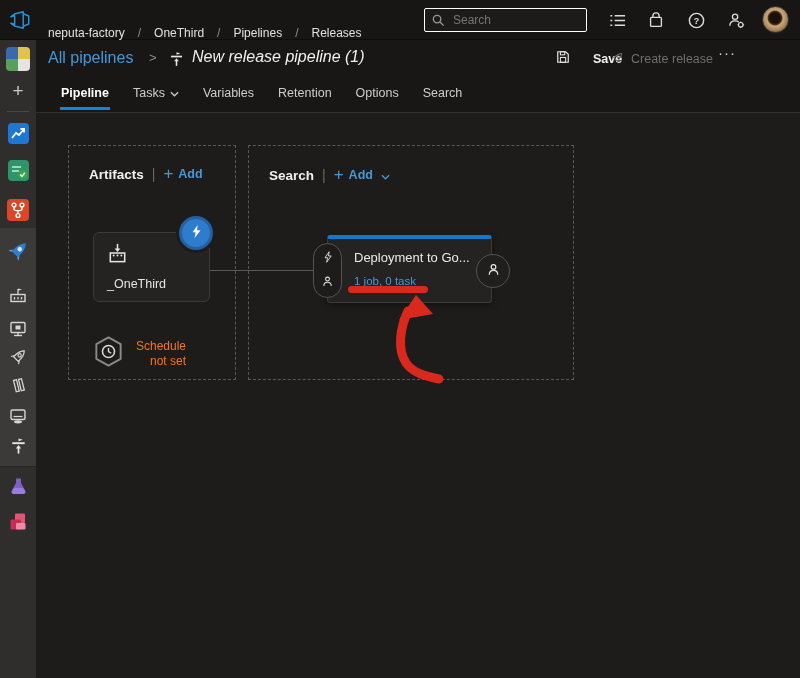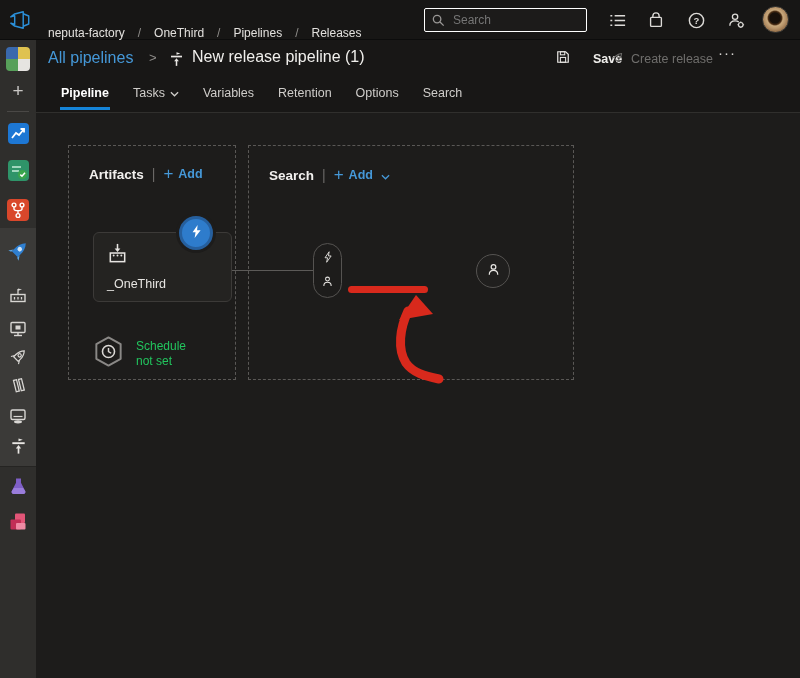--- a/index.html
+++ b/index.html
@@ -41,21 +41,21 @@
   .sb-highlight { position:absolute; left:0; top:188px; width:36px; height:238px; background:#3b3a38; }
   .sb-highlight-edge { position:absolute; left:0; top:426px; width:36px; height:1px; background:#252422; }
   .colored-sq { width:21px; height:21px; border-radius:4px; position:relative; }
 
   
   .header { position:absolute; left:36px; top:40px; width:764px; height:73px;
     background:#181716; border-bottom:1px solid #302f2d; z-index:4; }
   .back-link { position:absolute; left:12px; top:9px; font-size:16px; color:#4598d8; cursor:pointer; }
   .hdr-sep { position:absolute; left:113px; top:10px; font-size:13px; color:#8f8d8a; }
   .hdr-release-icon { position:absolute; left:132px; top:11px; }
-  .page-title { position:absolute; left:156px; top:8px; font-size:16px; color:#f0efec; }
+  .page-title { position:absolute; left:156px; top:8px; font-size:16px; color:#f0efec;font-style:italic; }
   .save-btn { position:absolute; left:520px; top:10px; display:flex; align-items:center; gap:23px;
     color:#f0efec; font-size:12.5px; font-weight:bold; cursor:pointer; }
   .create-btn { position:absolute; left:574px; top:10px; display:flex; align-items:center; gap:6px;
     color:#6f6e6c; font-size:12.5px; cursor:pointer; }
   .more-btn { position:absolute; left:682px; top:4px; color:#d6d4d1; font-size:15px;
     letter-spacing:1px; cursor:pointer; }
 
   
   .tabs { position:absolute; left:24px; top:38px; height:35px; display:flex; gap:22px; align-items:stretch; }
   .tab { display:flex; align-items:center; gap:5px; color:#cfcdca; font-size:12.5px;
@@ -67,30 +67,30 @@
   .panel { position:absolute; border:1px dashed #5a5856; }
   .panel-artifacts { left:32px; top:32px; width:168px; height:235px;text-align:right; }
   .panel-stages   { left:212px; top:32px; width:326px; height:235px; }
   .panel-hd { position:absolute; left:20px; top:20px; display:flex; align-items:center; gap:8px; }
   .panel-title { color:#f2f0ee; font-size:13.5px; font-weight:bold; }
   .panel-pipe { color:#6a6866; font-size:14px; }
   .add-btn { display:flex; align-items:center; gap:5px; cursor:pointer; }
   .add-plus { color:#4598d8; font-size:17px; font-weight:300; line-height:14px; }
   .add-label { color:#4598d8; font-size:12.5px; font-weight:bold; }
 
-  .artifact-card { position:absolute; left:57px; top:119px; width:139px; height:70px;
+  .artifact-card { position:absolute; left:57px; top:119px; width:117px; height:70px;
     background:#242321; border:1px solid #3c3a38; border-radius:6px; cursor:pointer; }
   .artifact-name { position:absolute; left:13px; top:44px; color:#e6e4e1; font-size:12.5px; }
   .artifact-glyph { position:absolute; left:12px; top:9px; }
   .cd-badge { position:absolute; left:143px; top:103px; width:34px; height:34px; border-radius:50%;
     background:#2e7ccc; border:3px solid #265f9d; box-shadow:0 0 0 3px #1d1c1b;
     display:flex; align-items:center; justify-content:center; cursor:pointer; z-index:3; }
 
   .schedule { position:absolute; left:55px; top:221px; display:flex; gap:10px; align-items:center; cursor:pointer; }
-  .schedule-text { color:#22c55e; font-size:12px; line-height:15px; }
+  .schedule-text { color:#f97316; font-size:12px; line-height:15px;text-align:right; }
 
   .connector { position:absolute; left:174px; top:157px; width:104px; height:1px; background:#5c5a58; }
 
   .stage-card { position:absolute; left:291px; top:122px; width:165px; height:68px;
     background:#242321; border:1px solid #3c3a38; border-top:4px solid #1678c8;
     border-radius:3px; cursor:pointer; box-shadow:0 2px 6px rgba(0,0,0,0.4); }
   .stage-title { position:absolute; left:26px; top:11px; width:128px; color:#eceae8; font-size:13px;
     white-space:nowrap; overflow:hidden; }
   .stage-sub { position:absolute; left:26px; top:36px; color:#4598d8; font-size:11.5px; cursor:pointer; }
   .pre-pill { position:absolute; left:277px; top:130px; width:29px; height:55px; background:#1d1c1b;
@@ -446,20 +446,24 @@
         <circle cx="18" cy="18" r="6.2" fill="none" stroke="#dad8d5" stroke-width="1.6"></circle>
         <polyline points="18,14.5 18,18 20.8,19.8" fill="none" stroke="#dad8d5" stroke-width="1.5"></polyline>
       </svg>
     </span>
     <span class="schedule-text">
       <span style="display:block">Schedule</span>
       <span style="display:block">not set</span>
     </span>
   </div>
 
+  <div class="stage-card">
+    <span class="stage-title">Deployment to Go...</span>
+    <span class="stage-sub">1 job, 0 task</span>
+  </div>
 
   <div class="pre-pill">
     <span>
       <svg viewBox="0 0 16 16" width="12" height="12">
         <path d="M9.5 1 L4 9 H7.4 L6.2 15 L12.2 6.6 H8.6 Z" fill="none" stroke="#e6e4e1" stroke-width="1.2" stroke-linejoin="round"></path>
       </svg>
     </span>
     <span>
       <svg viewBox="0 0 16 16" width="13" height="13">
         <circle cx="8" cy="5" r="2.4" fill="none" stroke="#e6e4e1" stroke-width="1.3"></circle>

